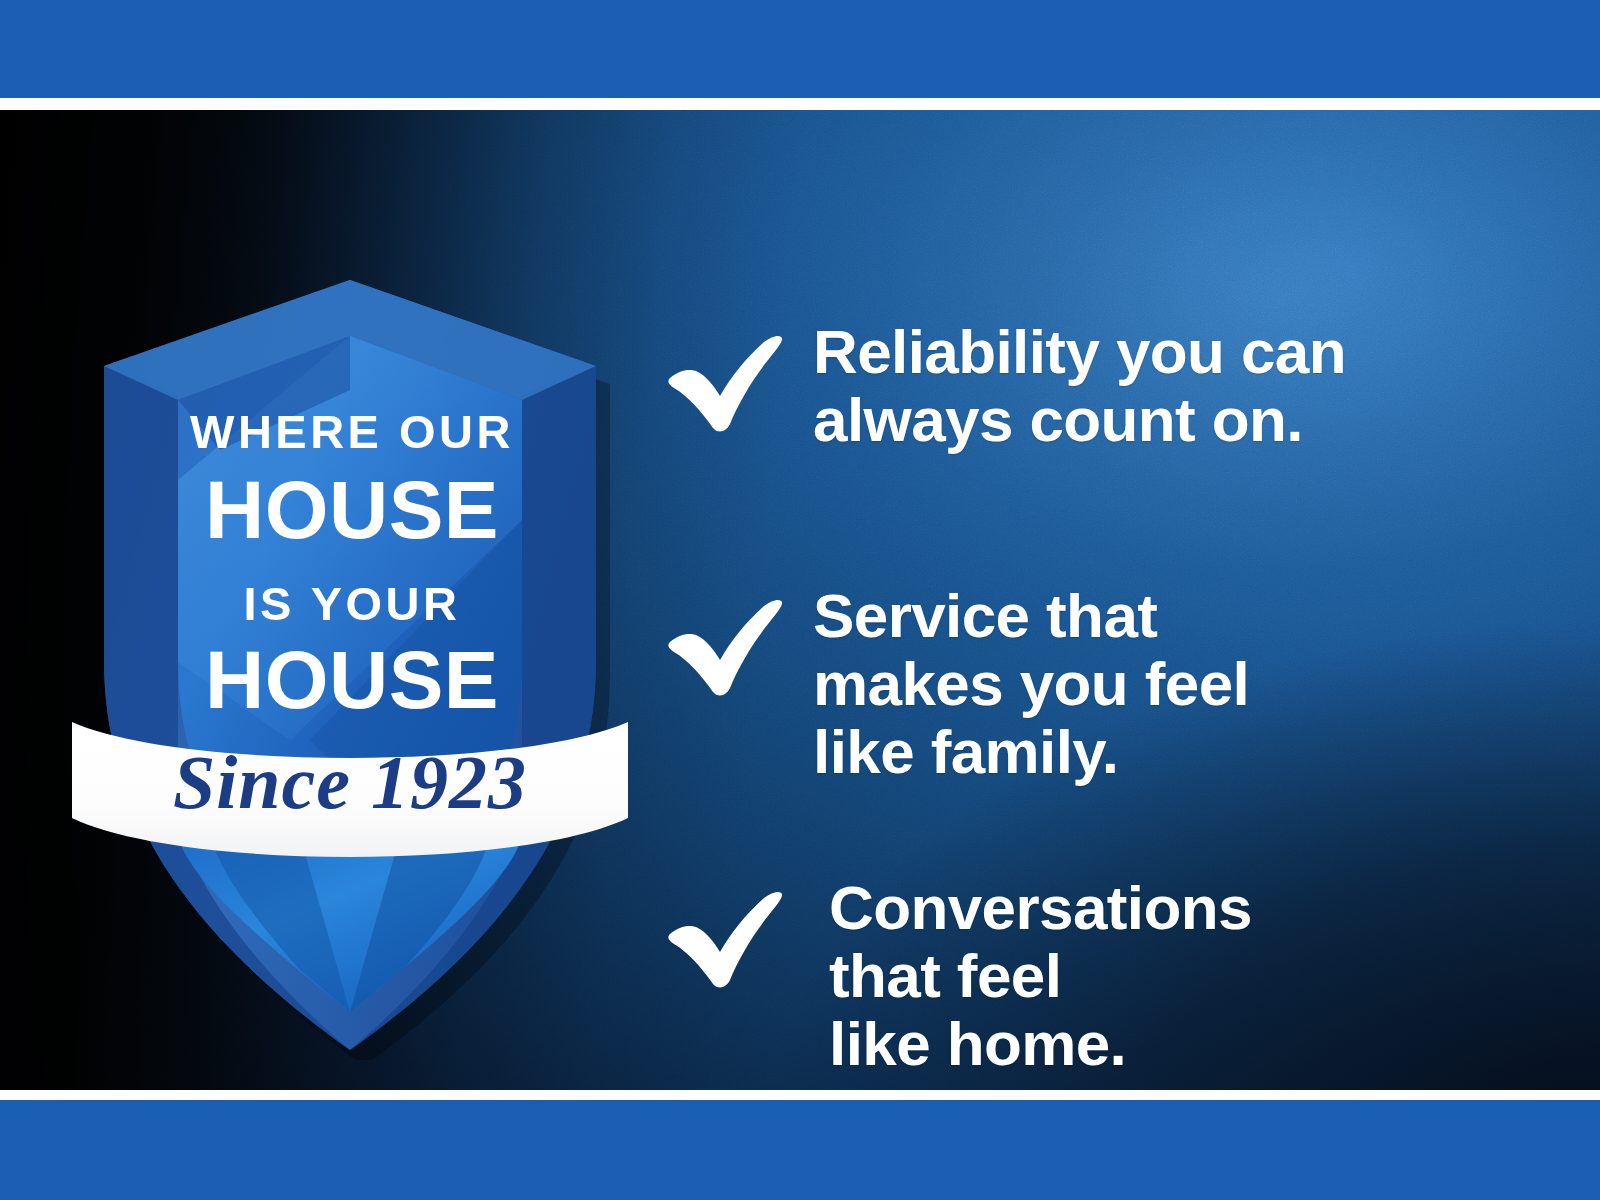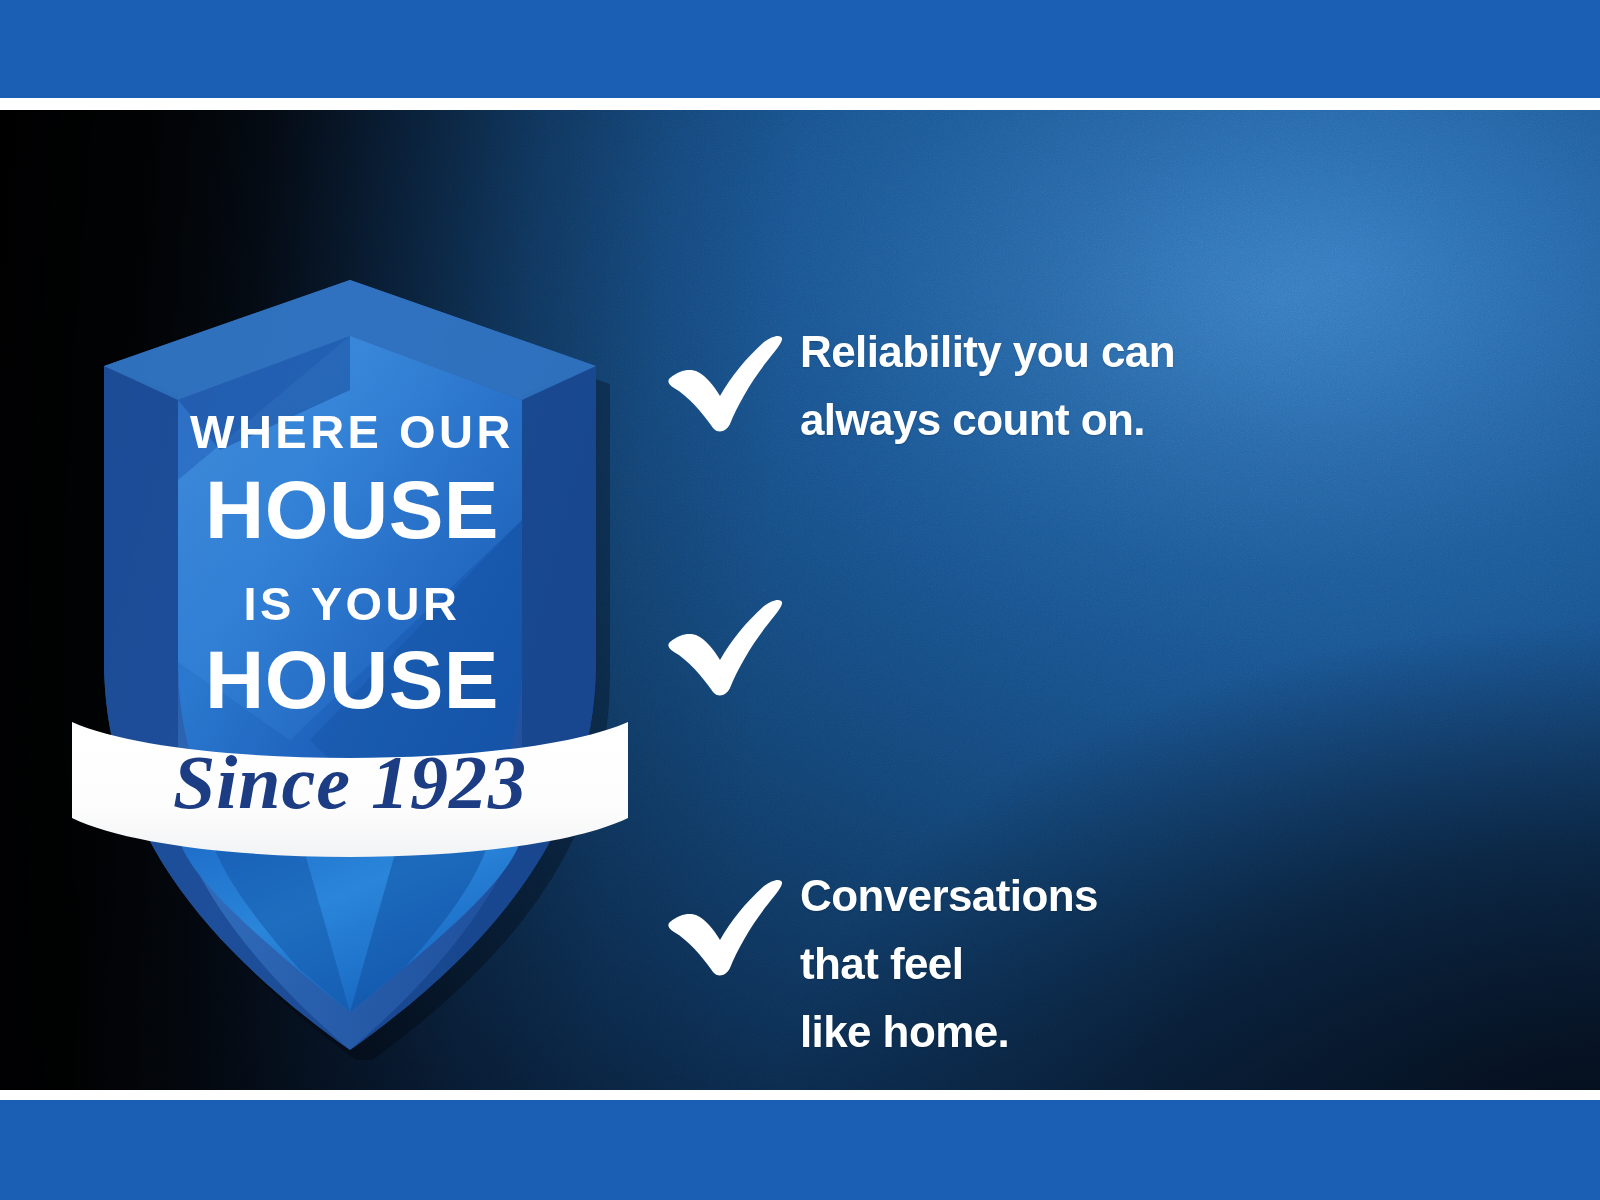--- a/index.html
+++ b/index.html
@@ -131,39 +131,40 @@
     height: 880px;
   }
   .bullet {
     position: absolute;
     left: 0;
     display: flex;
     align-items: flex-start;
   }
   #bullet-0 { top: 28px; }
   #bullet-1 { top: 292px; }
-  #bullet-2 { top: 572px; }
+  #bullet-2 { top: 584px; gap: 16px; }
 
   .check-wrap {
     flex: 0 0 auto;
     width: 136px;
     padding-top: 14px;
   }
   .check-wrap svg { display: block; width: 120px; height: 104px; }
 
   .bullet-text {
     flex: 1 1 auto;
     color: #ffffff;
     font-family: "Liberation Sans", sans-serif;
     font-weight: bold;
-    font-size: 44px;
+    font-size: 62px;
     line-height: 68px;
     letter-spacing: -0.6px;
     white-space: pre-line;
     text-shadow: 0 1px 2px rgba(0,0,0,0.18);
+    margin-left: 13px;
   }
 </style>
 </head>
 <body>
 
 <div id="canvas">
 
   <div class="bar" id="bar-top" style="background: rgb(26, 95, 180);"></div>
 
   <div id="panel">
@@ -308,20 +309,23 @@
                      C 42 44, 50 54, 56 64
                      C 66 46, 82 26, 100 10
                      C 108 4, 116 2, 118 6
                      C 119 10, 112 18, 104 28
                      C 88 48, 74 72, 66 92
                      C 62 100, 54 102, 49 96
                      C 38 80, 24 64, 10 56
                      C 4 52, 3 49, 6 46 Z" fill="#ffffff"></path>
           </svg>
         </span>
+        <span class="bullet-text">Service that
+makes you feel
+like family.</span>
       </div>
 
       <div class="bullet" id="bullet-2">
         <span class="check-wrap">
           <svg viewBox="0 0 120 104">
             <path d="M 6 46
                      C 16 38, 26 36, 34 40
                      C 42 44, 50 54, 56 64
                      C 66 46, 82 26, 100 10
                      C 108 4, 116 2, 118 6

